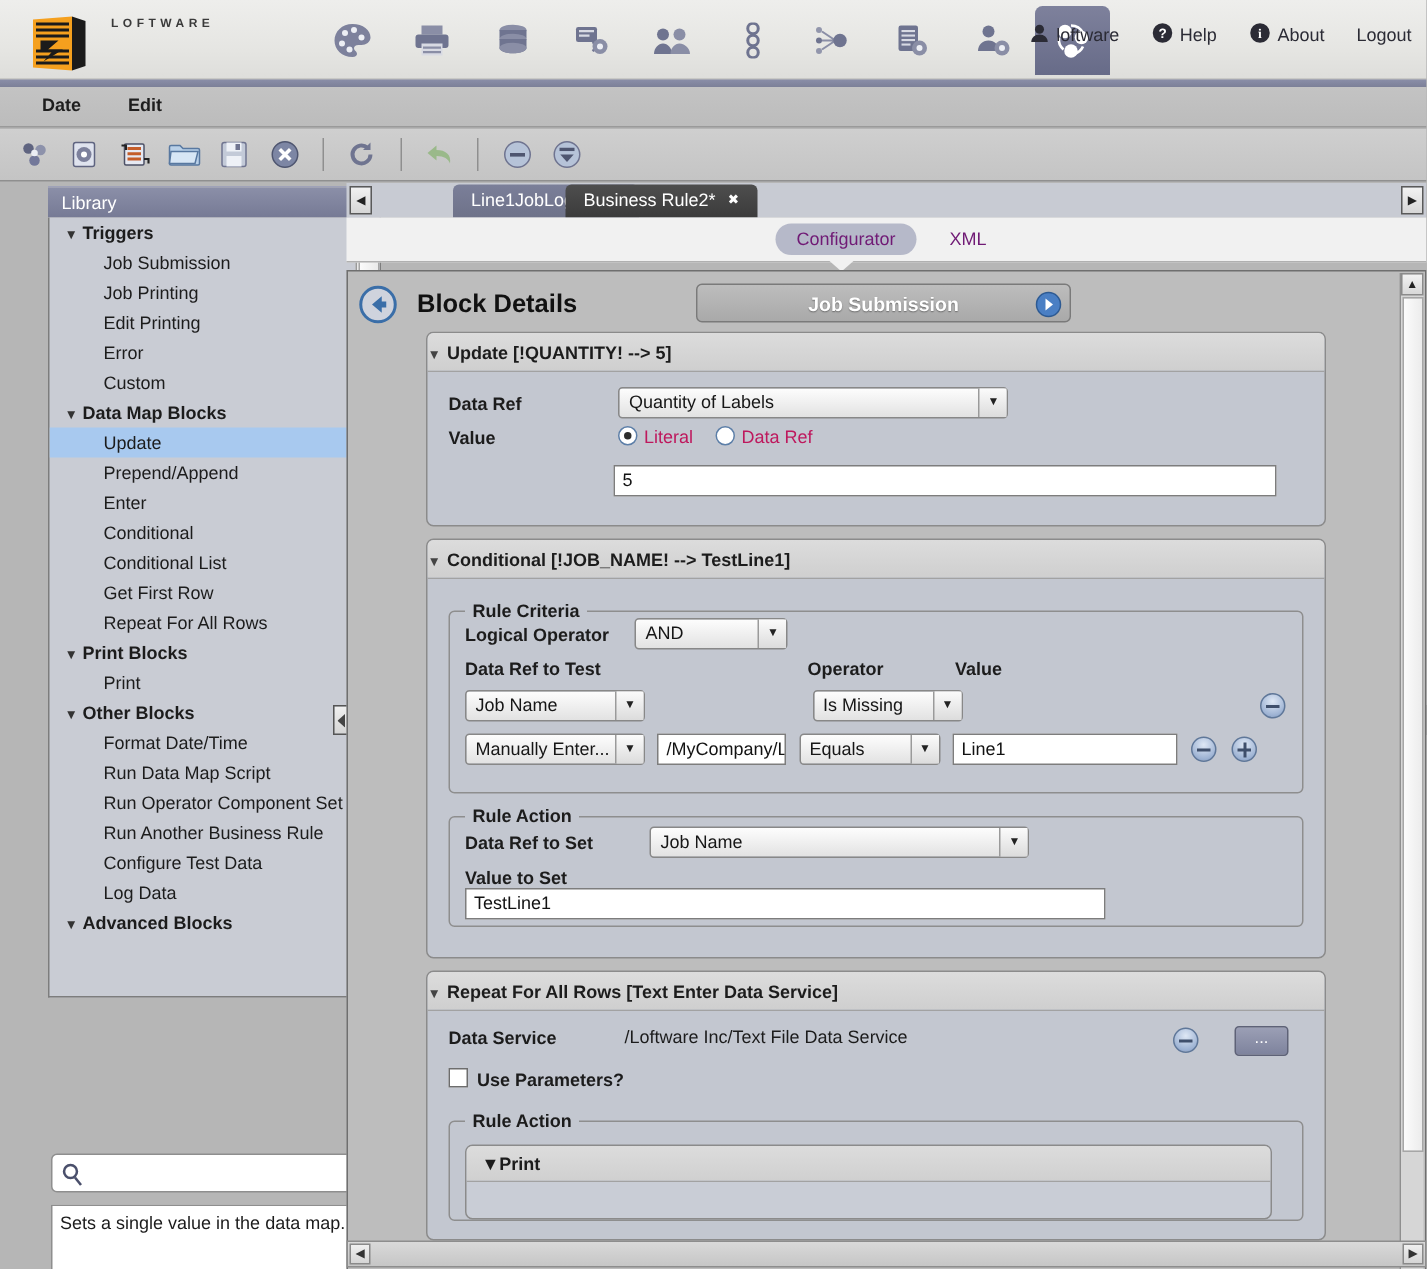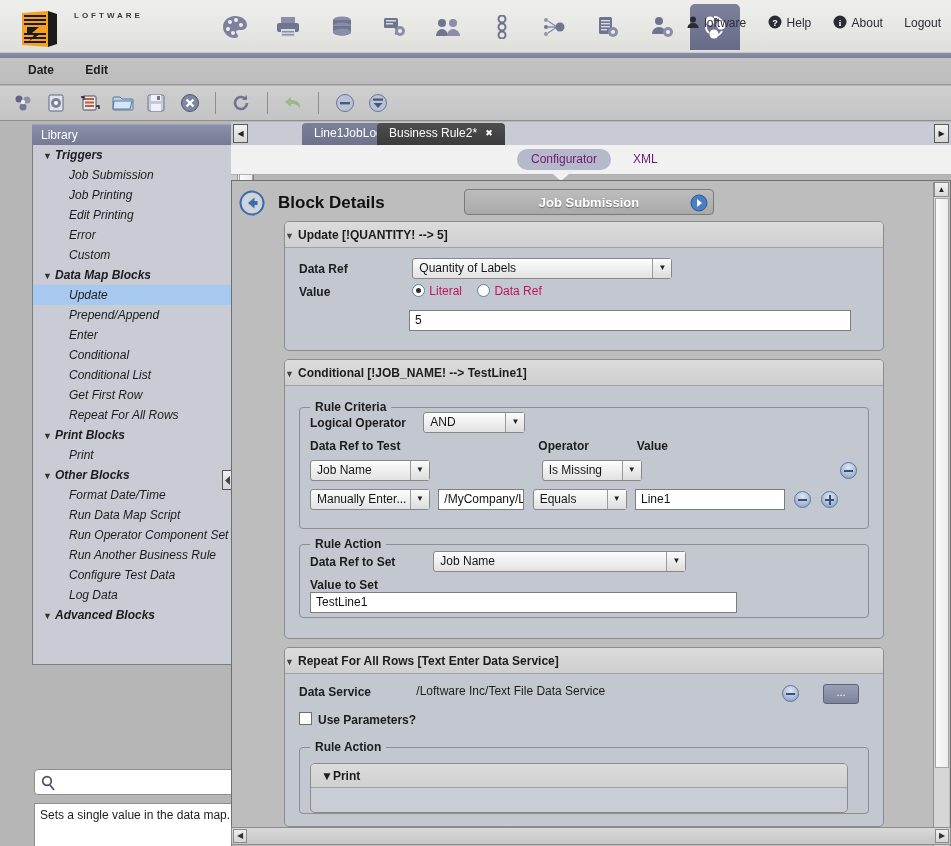--- a/index.html
+++ b/index.html
@@ -94,21 +94,21 @@
     border-top: 1px solid #9fa2b8;
   }
   .tree {
     position: absolute; left: 0; top: 21px; width: 222px; height: 520px;
     background: #c9ccd4; border: 1px solid #7d7d7d; border-top: none;
     overflow: hidden;
   }
   .tree-inner { position: absolute; left: 0; top: 0; width: 205px; }
   .tnode {
     height: 20px; line-height: 20px; font-size: 12px; color: #1c1c1c;
-    padding-left: 10px; white-space: nowrap; cursor: pointer; font-style: italic;
+    padding-left: 10px; white-space: nowrap; cursor: pointer;
   }
   .tnode.group { font-weight: bold; }
   .tnode.leaf { padding-left: 36px; }
   .tnode.sel { background: #a8c9ef; }
   .tnode .caret {
     display: inline-block; width: 12px; color: #333; font-size: 9px;
   }
   .vscroll {
     position: absolute; right: 0; top: 0; width: 16px; height: 100%;
     background: #e9e9e9; border-left: 1px solid #9a9a9a;

